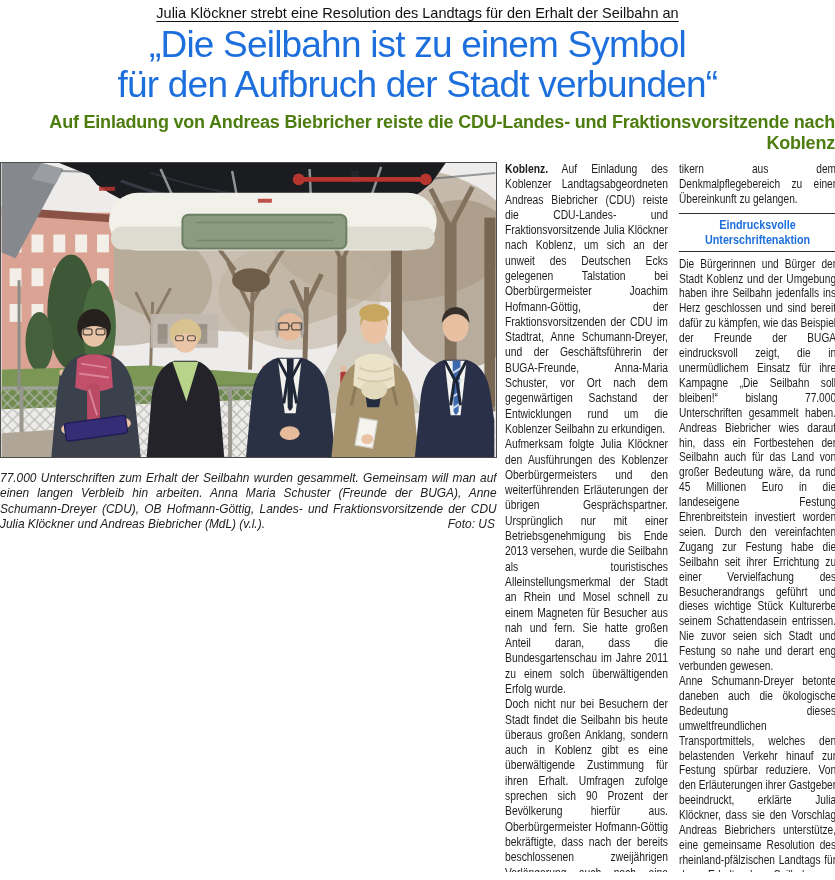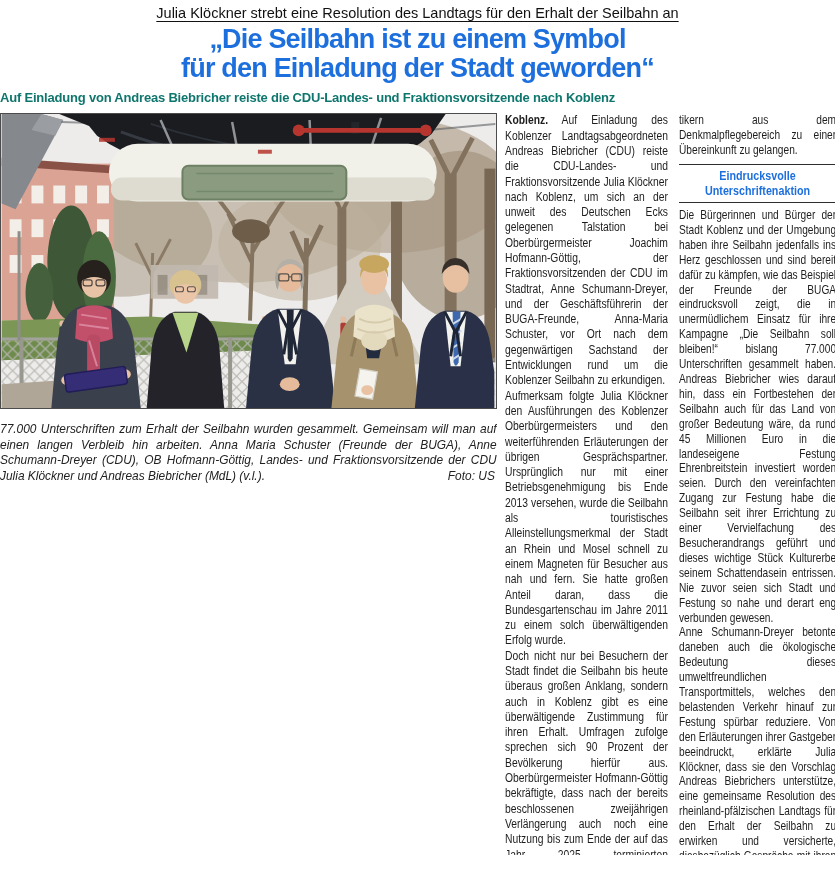--- a/index.html
+++ b/index.html
@@ -6,26 +6,26 @@
   .page{
     position:relative;width:835px;height:872px;overflow:hidden;background:#fff;
     color:#1d1d1d;font-family:"Liberation Sans",sans-serif;
   }
   
   .kicker{
     text-align:center;font-size:14.5px;margin-top:5px;
     text-decoration:underline;text-underline-offset:3px;color:#111;
   }
   .headline{
-    text-align:center;font-weight:bold;color:#1c6fdd;
-    font-size:27px;line-height:1.08;letter-spacing:-0.8px;margin-top:4px;
+    text-align:center;font-weight:normal;color:#1c6fdd;
+    font-size:37px;line-height:1.08;letter-spacing:-0.8px;margin-top:4px;
   }
   .subhead{
-    text-align:left;font-weight:bold;font-size:13px;letter-spacing:-0.2px;
-    margin-top:7px;color:#0f766e;
+    text-align:right;font-weight:bold;font-size:18px;letter-spacing:-0.2px;
+    margin-top:7px;color:#4d7c0f;
   }
   
   .content{display:flex;margin-top:8px;height:742px;overflow:hidden;}
   .photo-pane{width:497px;flex:none;overflow:hidden;}
   .photo-frame{
     width:497px;height:296px;box-sizing:border-box;
     border:1px solid #4c4c4c;background:#edecea;
   }
   .photo-frame svg{display:block;}
   .caption-wrap{margin-top:12px;}
@@ -51,21 +51,21 @@
 </style>
 </head>
 <body>
 
 <div class="page">
 
   <div class="kicker">Julia Klöckner strebt eine Resolution des Landtags für den Erhalt der Seilbahn an</div>
 
   <div class="headline">
     <span>„Die Seilbahn ist zu einem Symbol</span><br>
-    <span>für den Einladung der Stadt geworden“</span>
+    <span>für den Aufbruch der Stadt verbunden“</span>
   </div>
 
   <div class="subhead">Auf Einladung von Andreas Biebricher reiste die CDU-Landes- und Fraktionsvorsitzende nach Koblenz</div>
 
   <div class="content">
 
     <div class="photo-pane">
       <div class="photo-frame">
         <svg width="495" height="294" viewBox="0 0 497 296" xmlns="http://www.w3.org/2000/svg">
           <defs>

